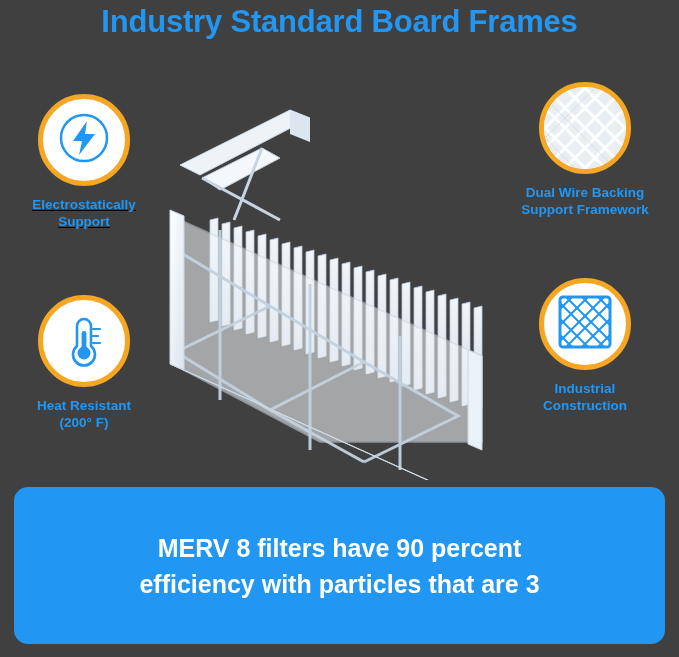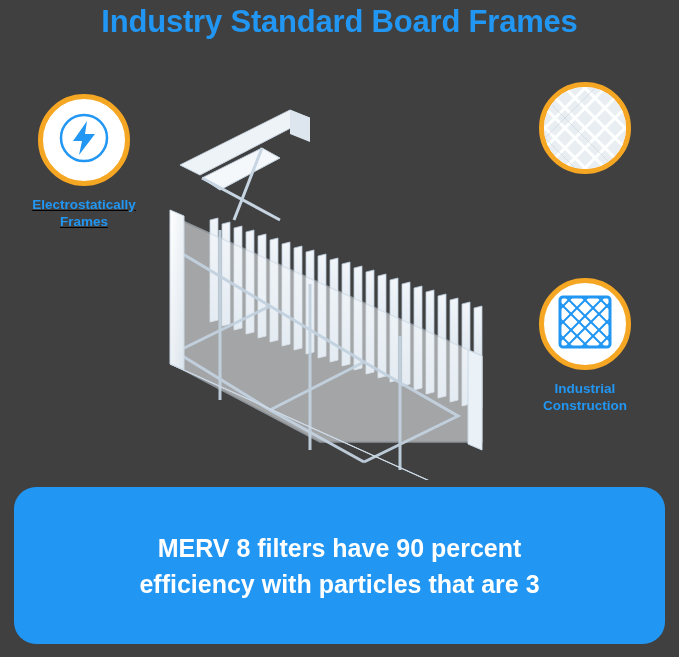--- a/index.html
+++ b/index.html
@@ -100,21 +100,21 @@
   }
 
   
   .banner {
     position: absolute;
     left: 14px;
     top: 487px;
     width: 651px;
     height: 157px;
     background: #2196f3;
-    border-radius: 22px;
+    border-radius: 14px;
     display: flex;
     align-items: center;
     justify-content: center;
   }
   .banner-text {
     color: #ffffff;
     font-size: 25px;
     font-weight: bold;
     text-align: center;
     line-height: 36px;
@@ -204,40 +204,64 @@
     <div class="ring">
       <span class="icon-bolt">
         <svg width="54" height="54" viewBox="0 0 54 54" xmlns="http://www.w3.org/2000/svg">
           <circle cx="27" cy="27" r="23" fill="none" stroke="#2196f3" stroke-width="2.5"></circle>
           <polygon points="30,10 16,30 25,30 22,44 38,23 28,23" fill="#2196f3"></polygon>
         </svg>
       </span>
     </div>
     <div class="label">
       <div>Electrostatically</div>
-      <div>Frames</div>
-    </div>
-  </div>
-
+      <div>Support</div>
+    </div>
+  </div>
+
+  <div class="feature f-left2">
+    <div class="ring">
+      <span class="icon-therm">
+        <svg width="54" height="56" viewBox="0 0 54 56" xmlns="http://www.w3.org/2000/svg">
+          <path d="M27,8 a7,7 0 0 1 7,7 v20 a11,11 0 1 1 -14,0 v-20 a7,7 0 0 1 7,-7 z" fill="none" stroke="#2196f3" stroke-width="2.6"></path>
+          <circle cx="27" cy="42" r="6.5" fill="#2196f3"></circle>
+          <rect x="24.6" y="20" width="4.8" height="22" rx="2.4" fill="#2196f3"></rect>
+          <g stroke="#2196f3" stroke-width="2.2" stroke-linecap="round">
+            <line x1="36" y1="18" x2="43" y2="18"></line>
+            <line x1="36" y1="25" x2="41" y2="25"></line>
+            <line x1="36" y1="32" x2="43" y2="32"></line>
+          </g>
+        </svg>
+      </span>
+    </div>
+    <div class="label">
+      <div>Heat Resistant</div>
+      <div>(200° F)</div>
+    </div>
+  </div>
 
   <div class="feature f-right1">
     <div class="ring">
       <span class="icon-mesh">
         <svg width="82" height="82" viewBox="0 0 82 82" xmlns="http://www.w3.org/2000/svg">
           <rect width="82" height="82" fill="#e9eef3"></rect>
           <g stroke="#ffffff" stroke-width="3" fill="none" opacity="0.95">
             <path d="M-10,12 L12,-10 M-10,32 L32,-10 M-10,52 L52,-10 M-10,72 L72,-10 M-10,92 L92,-10 M10,92 L92,10 M30,92 L92,30 M50,92 L92,50 M70,92 L92,70"></path>
             <path d="M-10,-10 L92,92 M-10,10 L72,92 M-10,30 L52,92 M-10,50 L32,92 M-10,70 L12,92 M10,-10 L92,72 M30,-10 L92,52 M50,-10 L92,32 M70,-10 L92,12"></path>
           </g>
           <g stroke="#c8d2dc" stroke-width="1" fill="none" opacity="0.6">
             <path d="M-10,22 L22,-10 M-10,62 L62,-10 M-10,0 L82,92 M-10,40 L42,92"></path>
           </g>
         </svg>
       </span>
     </div>
+    <div class="label">
+      <div>Dual Wire Backing</div>
+      <div>Support Framework</div>
+    </div>
   </div>
 
   <div class="feature f-right2">
     <div class="ring">
       <span class="icon-grid">
         <svg width="56" height="56" viewBox="0 0 56 56" xmlns="http://www.w3.org/2000/svg">
           <rect x="3" y="3" width="50" height="50" rx="3" fill="none" stroke="#2196f3" stroke-width="3"></rect>
           <g stroke="#2196f3" stroke-width="2" fill="none">
             <path d="M3,15 L15,3 M3,31 L31,3 M3,47 L47,3 M9,53 L53,9 M25,53 L53,25 M41,53 L53,41"></path>
             <path d="M3,9 L47,53 M3,25 L31,53 M3,41 L15,53 M9,3 L53,47 M25,3 L53,31 M41,3 L53,15"></path>

